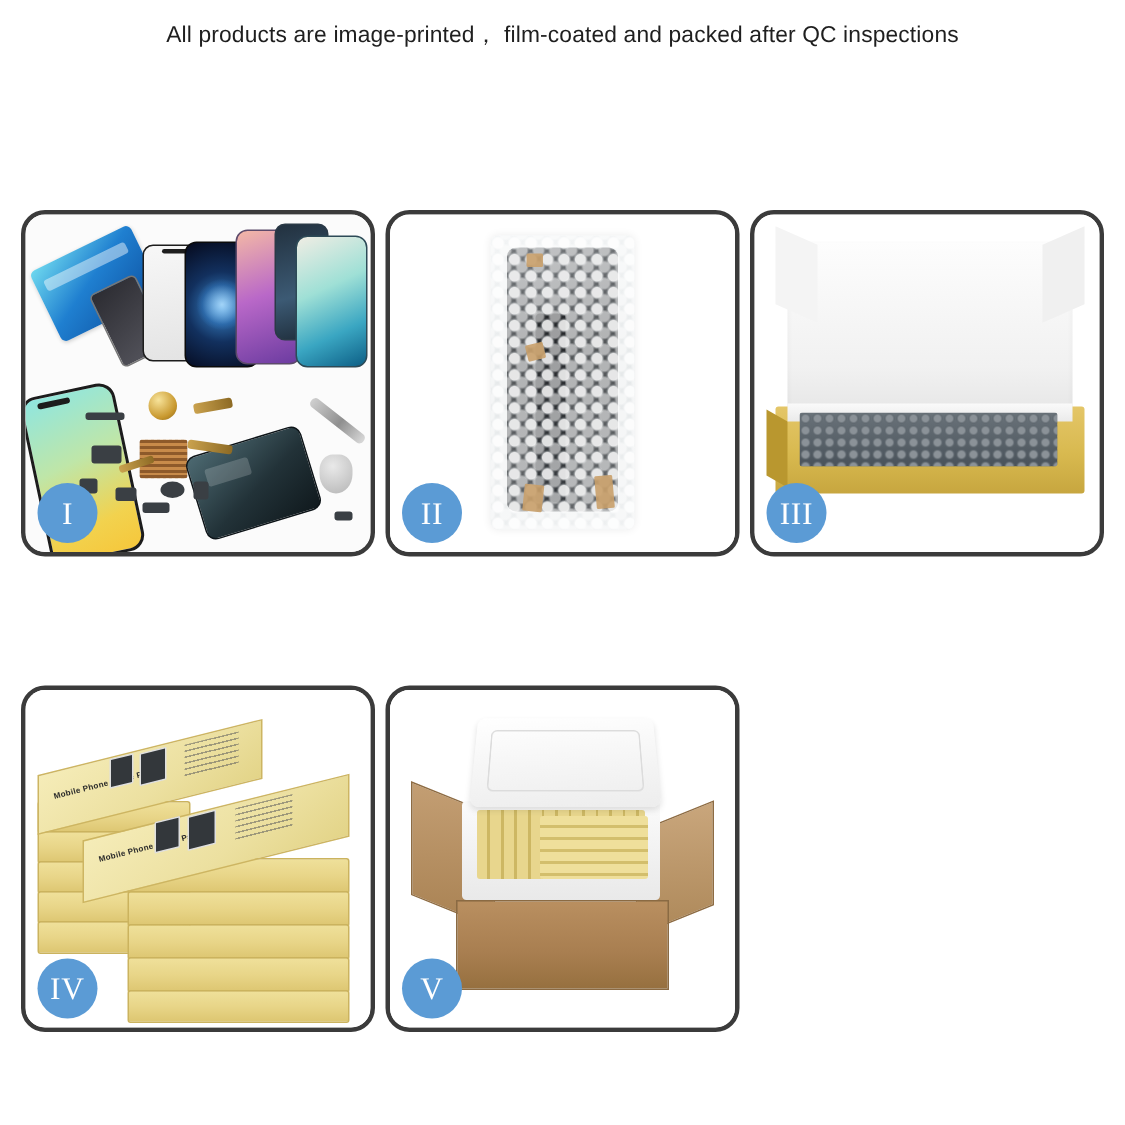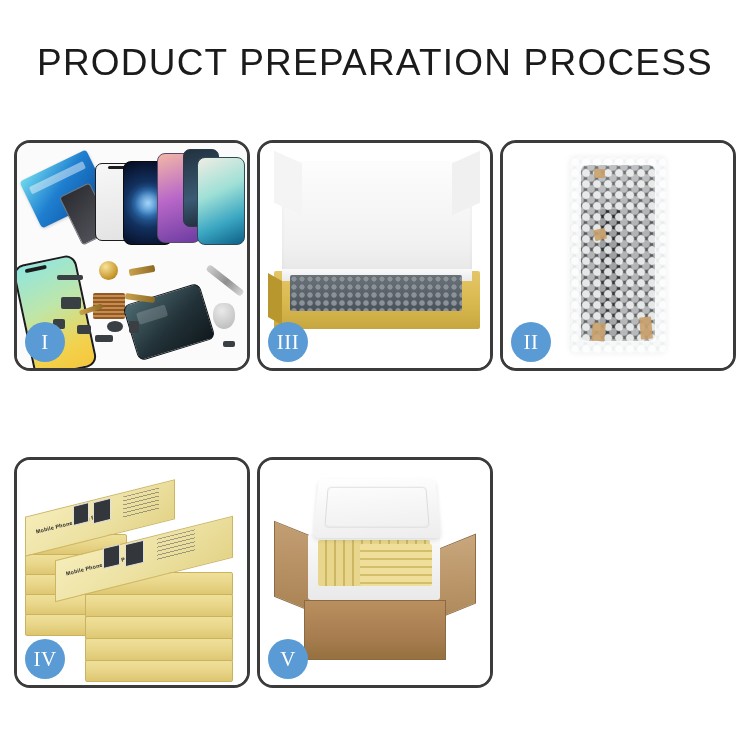--- a/index.html
+++ b/index.html
@@ -317,21 +317,21 @@
     clip-path:polygon(0% 28%, 100% 0%, 100% 72%, 0% 100%);
   }
   .c6-tab{position:absolute;background:rgba(124,95,60,.55);border-radius:1px;}
 </style>
 </head>
 <body>
 
 <div class="page">
 
   <div class="header">
-    <div class="title">PRODUCT PREPARATION PROCESS</div>
+    <div class="subtitle">All products are image-printed， film-coated and packed after QC inspections</div>
   </div>
 
   <div class="grid">
 
     <div class="card">
       <div class="scene p1">
         <div class="adhesive"></div>
         <div class="phone-sm"></div>
         <div class="glass"></div>
         <div class="phoneA"></div>
@@ -353,46 +353,46 @@
         <div class="flex-cable" style="left:112px;top:124px;width:26px;height:7px;transform:rotate(-10deg);"></div>
         <div class="flex-cable" style="left:108px;top:152px;width:30px;height:6px;transform:rotate(8deg);"></div>
         <div class="flex-cable" style="left:62px;top:164px;width:24px;height:5px;transform:rotate(-18deg);"></div>
         <div class="driver"></div>
         <div class="tool-tip"></div>
       </div>
       <div class="badge">I</div>
     </div>
 
     <div class="card">
-      <div class="scene p3">
-        <div class="lid3"></div>
-        <div class="boxbase3"></div>
-        <div class="foam3"></div>
-        <div class="bubbletray"></div>
-      </div>
-      <div class="badge">III</div>
-    </div>
-
-    <div class="card">
       <div class="scene p2">
         <div class="bubblepack">
           <div class="inner-screen"></div>
           <div class="inner-strip"></div>
           <div class="bubbles"></div>
           <div class="bubbles2"></div>
           <div class="tape" style="left:24px;top:12px;width:11px;height:9px;"></div>
           <div class="tape" style="left:24px;top:72px;width:12px;height:11px;transform:rotate(-14deg);"></div>
           <div class="tape" style="left:22px;top:166px;width:13px;height:18px;transform:rotate(6deg);"></div>
           <div class="tape" style="left:70px;top:160px;width:12px;height:22px;transform:rotate(-5deg);"></div>
         </div>
       </div>
       <div class="badge">II</div>
     </div>
 
     <div class="card">
+      <div class="scene p3">
+        <div class="lid3"></div>
+        <div class="boxbase3"></div>
+        <div class="foam3"></div>
+        <div class="bubbletray"></div>
+      </div>
+      <div class="badge">III</div>
+    </div>
+
+    <div class="card">
       <div class="scene p4">
         <div class="stack">
 
           <div class="ybox" style="left:2px;top:58px;width:100px;height:20px;"></div>
           <div class="ybox" style="left:2px;top:78px;width:100px;height:20px;"></div>
           <div class="ybox" style="left:2px;top:98px;width:100px;height:20px;"></div>
           <div class="ybox" style="left:2px;top:118px;width:100px;height:20px;"></div>
           <div class="ybox" style="left:2px;top:138px;width:100px;height:20px;"></div>
 
           <div class="ybox" style="left:62px;top:96px;width:146px;height:22px;"></div>

